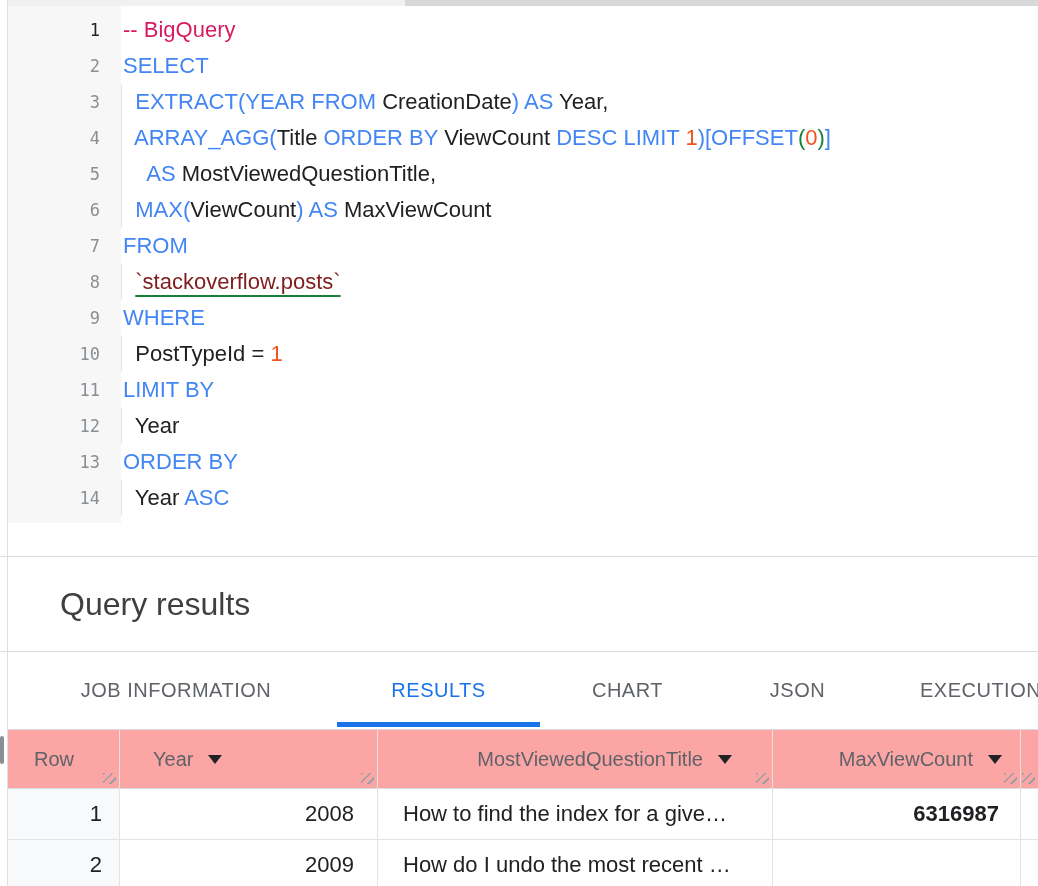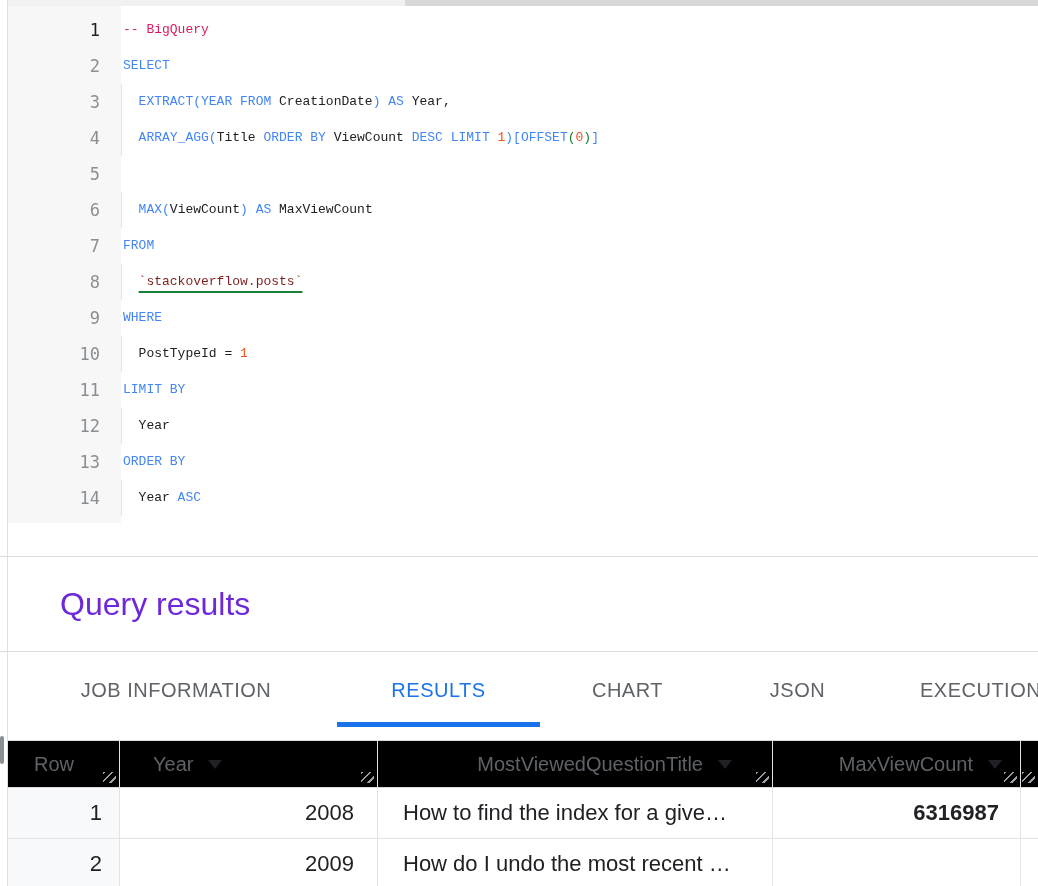--- a/index.html
+++ b/index.html
@@ -15,56 +15,56 @@
   .editor-hscroll { position:absolute; left:8px; top:0; width:1030px; height:6px; background:#f1f1f1; }
   .editor-hscroll .hthumb { position:absolute; left:397px; top:0; width:633px; height:6px; background:#d8d8d8; }
 
   
   .gutter-bg { position:absolute; left:8px; top:6px; width:113px; height:517px; background:#f7f7f7; }
   .code-lines { position:absolute; left:8px; top:12px; width:1030px; }
   .line { display:flex; height:36px; line-height:36px; position:relative; }
   .line .ln { width:92px; text-align:right; font-family:"DejaVu Sans Mono", monospace;
               font-size:17px; color:#8a8f94; flex:none; }
   .line .ln.active { color:#202124; }
-  .line .code { font-family:Liberation Mono, monospace; font-size:13px; white-space:pre;
+  .line .code { font-family:Liberation Sans, sans-serif; font-size:22px; white-space:pre;
                 padding-left:23px; position:relative; color:#202124; }
   .line.g .code::before { content:""; position:absolute; left:21px; top:0; bottom:0;
                           width:1px; background:#e3e3e3; }
   .tok-comment { color:#d81b60; }
   .tok-kw      { color:#4285f4; }
   .tok-plain   { color:#202124; }
   .tok-num     { color:#f4511e; }
   .tok-paren   { color:#188038; }
   .tok-link    { color:#7f1d1d; text-decoration:underline; text-decoration-color:#188038;
                  text-decoration-thickness:2px; text-underline-offset:6px; cursor:pointer; }
 
   
   .divider { position:absolute; left:0; width:1038px; height:1px; background:#dadce0; }
   .d1 { top:556px; } .d2 { top:651px; }
 
   
   .results-head { position:absolute; left:0; top:557px; width:1038px; height:94px;
                   display:flex; align-items:center; padding-left:60px; }
-  .results-head h1 { font-size:32px; font-weight:400; color:#6d28d9; letter-spacing:0; }
+  .results-head h1 { font-size:32px; font-weight:400; color:#404040; letter-spacing:0; }
 
   
   .tabs { position:absolute; left:0; top:652px; width:952px; height:77px; }
   .tab { position:absolute; top:0; height:77px; display:flex; align-items:center; justify-content:center;
          font-size:20px; letter-spacing:0.5px; color:#5f6368; font-weight:500; cursor:pointer; }
   .tab:nth-child(1){ left:26px;  width:300px; }
   .tab:nth-child(2){ left:337px; width:203px; }
   .tab:nth-child(3){ left:545px; width:165px; }
   .tab:nth-child(4){ left:715px; width:165px; }
   .tab:nth-child(5){ left:900px; width:300px; justify-content:flex-start; padding-left:20px; }
   .tab.active { color:#1a73e8; }
   .tab.active::after { content:""; position:absolute; left:0; right:0; bottom:2px; height:5px; background:#1a73e8; }
 
   
   .rtable { position:absolute; left:8px; top:729px; width:1030px; }
-  .hrow { display:flex; height:48px; background:#000000; border-top:1px solid #dadce0; border-bottom:1px solid #dadce0;margin-top:11px; }
+  .hrow { display:flex; height:60px; background:#fca5a5; border-top:1px solid #dadce0; border-bottom:1px solid #dadce0; }
   .hcell { position:relative; display:flex; align-items:center; font-size:20px; color:#5f6368;
            border-right:1px solid #e3e3e3; }
   .hcell:nth-child(1){ width:112px; padding-left:26px; }
   .hcell:nth-child(2){ width:258px; padding-left:33px; }
   .hcell:nth-child(3){ width:395px; justify-content:flex-end; padding-right:40px; }
   .hcell:nth-child(4){ width:248px; justify-content:flex-end; padding-right:18px; }
   .hcell:nth-child(5){ flex:1; border-right:none; }
   .menu-arrow { width:0; height:0; border-left:7px solid transparent; border-right:7px solid transparent;
                 border-top:9px solid #202124; margin-left:15px; cursor:pointer; }
   .grip { position:absolute; right:3px; bottom:4px; width:13px; height:11px; cursor:col-resize;
@@ -99,20 +99,21 @@
       <div class="line g">
         <div class="ln">3</div>
         <div class="code"><span class="tok-plain">  </span><span class="tok-kw">EXTRACT(YEAR FROM </span><span class="tok-plain">CreationDate</span><span class="tok-kw">) AS </span><span class="tok-plain">Year,</span></div>
       </div>
       <div class="line g">
         <div class="ln">4</div>
         <div class="code"><span class="tok-plain">  </span><span class="tok-kw">ARRAY_AGG(</span><span class="tok-plain">Title </span><span class="tok-kw">ORDER BY </span><span class="tok-plain">ViewCount </span><span class="tok-kw">DESC LIMIT </span><span class="tok-num">1</span><span class="tok-kw">)[OFFSET</span><span class="tok-paren">(</span><span class="tok-num">0</span><span class="tok-paren">)</span><span class="tok-kw">]</span></div>
       </div>
       <div class="line g">
         <div class="ln">5</div>
+        <div class="code"><span class="tok-plain">    </span><span class="tok-kw">AS </span><span class="tok-plain">MostViewedQuestionTitle,</span></div>
       </div>
       <div class="line g">
         <div class="ln">6</div>
         <div class="code"><span class="tok-plain">  </span><span class="tok-kw">MAX(</span><span class="tok-plain">ViewCount</span><span class="tok-kw">) AS </span><span class="tok-plain">MaxViewCount</span></div>
       </div>
       <div class="line">
         <div class="ln">7</div>
         <div class="code"><span class="tok-kw">FROM</span></div>
       </div>
       <div class="line g">

